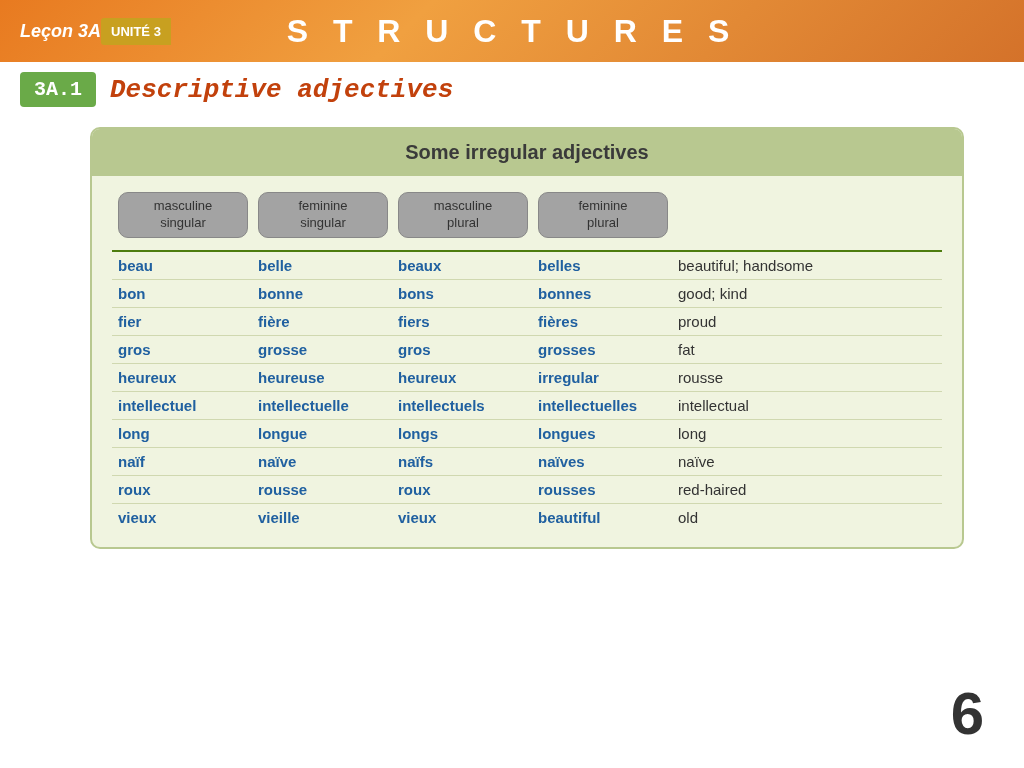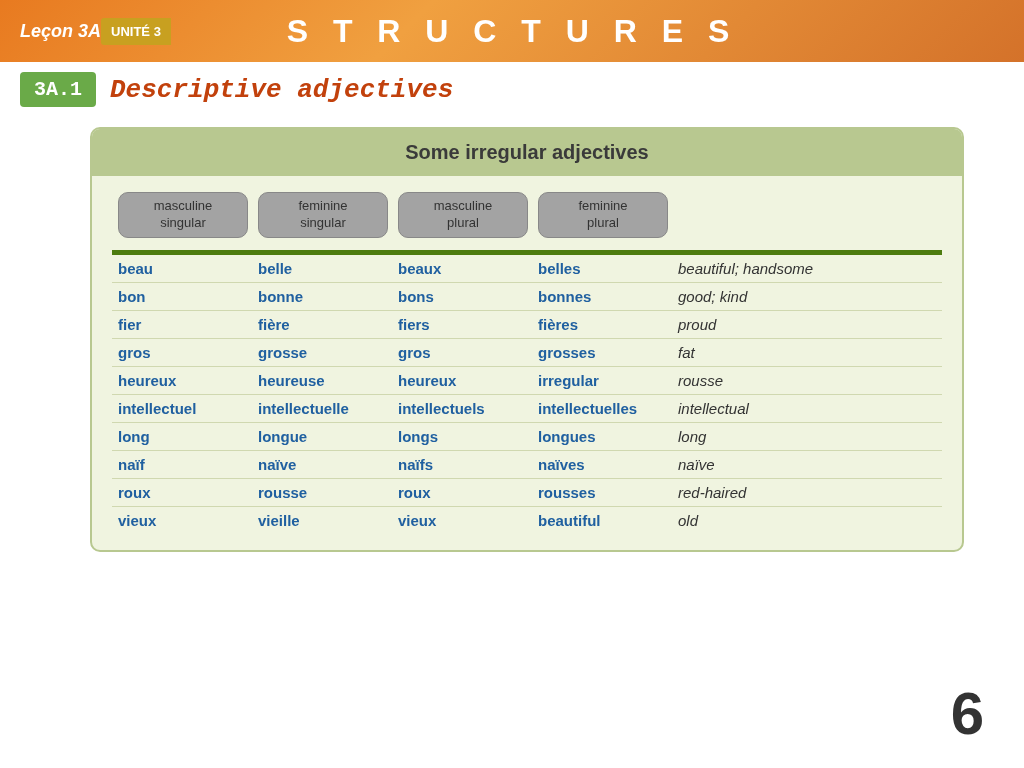--- a/index.html
+++ b/index.html
@@ -143,35 +143,34 @@
 
     
     .data-row {
       display: flex;
       align-items: center;
       padding: 5px 6px;
       border-top: 1px solid #d0d8b0;
     }
 
     .data-row:first-child {
-      border-top: 5px solid #4d7c0f;
+      border-top: 2px solid #4d7c0f;
     }
 
     .cell {
       width: 130px;
       margin-right: 10px;
       color: #2060a0;
       font-size: 15px;
       font-weight: bold;
     }
 
     .cell-meaning {
       flex: 1;
       color: #333;
-      font-style: italic;
       font-size: 15px;
       font-weight: normal;
     }
 
     
     .page-number {
       position: absolute;
       bottom: 20px;
       right: 40px;
       font-size: 60px;

